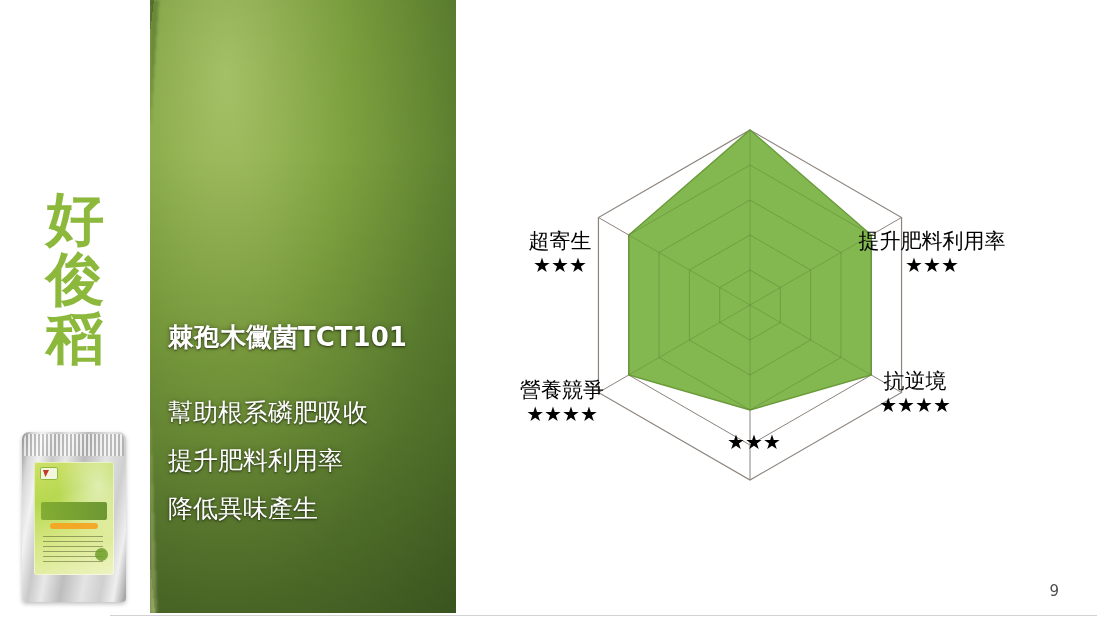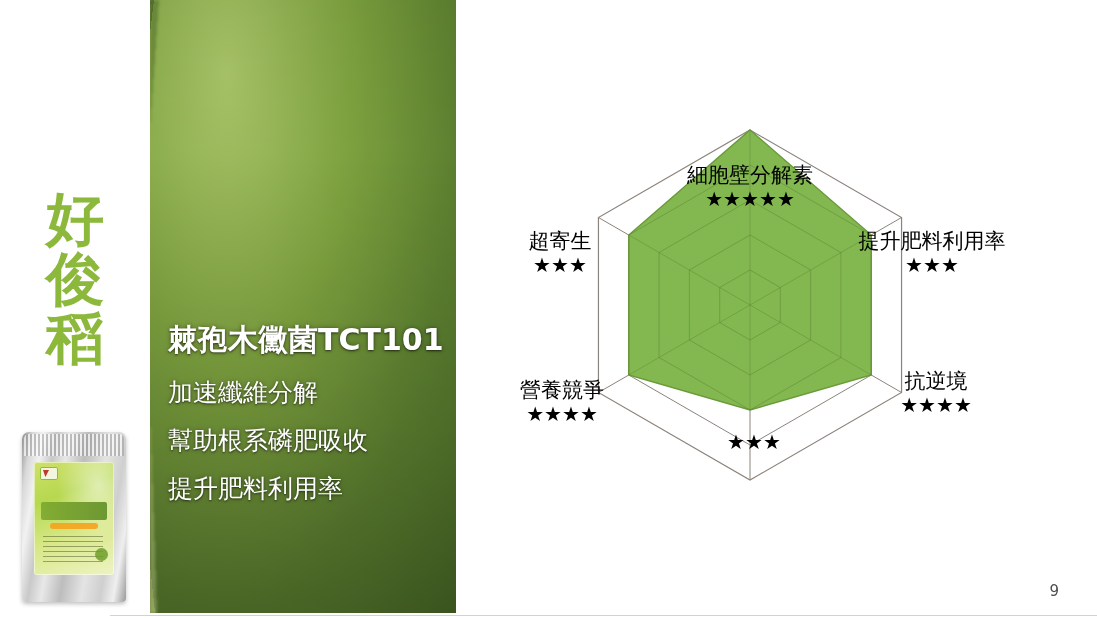--- a/index.html
+++ b/index.html
@@ -174,24 +174,24 @@
   }
   .panel-text {
     position: absolute;
     left: 18px;
     top: 322px;
     width: 282px;
     color: #ffffff;
     text-shadow: 0 1px 2px rgba(0,0,0,0.55), 0 0 5px rgba(0,0,0,0.35);
   }
   .panel-heading {
-    font-size: 30px;
+    font-size: 26px;
     font-weight: 700;
     line-height: 1.2;
-    margin-bottom: 22px;
+    margin-bottom: 47px;
     white-space: nowrap;
   }
   .panel-bullets { font-size: 25px; font-weight: 400; }
   .panel-bullets .bline {
     line-height: 1.0;
     margin-bottom: 23px;
     white-space: nowrap;
   }
   .panel-bullets .bline:last-child { margin-bottom: 0; }
 
@@ -272,23 +272,23 @@
   </div>
 
   <div class="photo-panel">
     <div class="photo-bg"></div>
     <div class="photo-bg2"></div>
     <div class="photo-vignette"></div>
 
     <div class="panel-text">
       <div class="panel-heading">棘孢木黴菌TCT101</div>
       <div class="panel-bullets">
-        <div class="bline">加速纖維分解</div>
         <div class="bline">幫助根系磷肥吸收</div>
         <div class="bline">提升肥料利用率</div>
+        <div class="bline">降低異味產生</div>
       </div>
     </div>
   </div>
 
   <div class="radar-wrap">
 
     <svg class="radar-svg" width="620" height="520" viewBox="0 0 620 520">
         <defs>
           <clipPath id="seriesClip">
             <polygon points="280.00,70.00 401.24,175.00 401.24,315.00 280.00,350.00 158.76,315.00 158.76,175.00"></polygon>
@@ -318,29 +318,25 @@
           <line x1="280" y1="245" x2="280.00" y2="70.00" stroke="rgba(90,120,50,0.40)" stroke-width="0.9" clip-path="url(#seriesClip)"></line>
           <line x1="280" y1="245" x2="431.55" y2="157.50" stroke="rgba(90,120,50,0.40)" stroke-width="0.9" clip-path="url(#seriesClip)"></line>
           <line x1="280" y1="245" x2="431.55" y2="332.50" stroke="rgba(90,120,50,0.40)" stroke-width="0.9" clip-path="url(#seriesClip)"></line>
           <line x1="280" y1="245" x2="280.00" y2="420.00" stroke="rgba(90,120,50,0.40)" stroke-width="0.9" clip-path="url(#seriesClip)"></line>
           <line x1="280" y1="245" x2="128.45" y2="332.50" stroke="rgba(90,120,50,0.40)" stroke-width="0.9" clip-path="url(#seriesClip)"></line>
           <line x1="280" y1="245" x2="128.45" y2="157.50" stroke="rgba(90,120,50,0.40)" stroke-width="0.9" clip-path="url(#seriesClip)"></line>
         </g>
     </svg>
 
 
-    <div class="axis-label" id="lbl-0" style="width: 260px; left: 150px; top: 103px;">
-      <span>細胞壁分解素</span>
-      <span class="stars">★★★★★</span>
-    </div>
     <div class="axis-label" id="lbl-1" style="width: 260px; left: 332px; top: 169px;">
       <span>提升肥料利用率</span>
       <span class="stars">★★★</span>
     </div>
-    <div class="axis-label" id="lbl-2" style="width: 260px; left: 336px; top: 309px;">
+    <div class="axis-label" id="lbl-2" style="width: 260px; left: 315px; top: 309px;">
       <span>抗逆境</span>
       <span class="stars">★★★★</span>
     </div>
     <div class="axis-label" id="lbl-3" style="width: 260px; left: 154px; top: 371px;">
       <span class="stars">★★★</span>
     </div>
     <div class="axis-label" id="lbl-4" style="width: 260px; left: -38px; top: 318px;">
       <span>營養競爭</span>
       <span class="stars">★★★★</span>
     </div>

